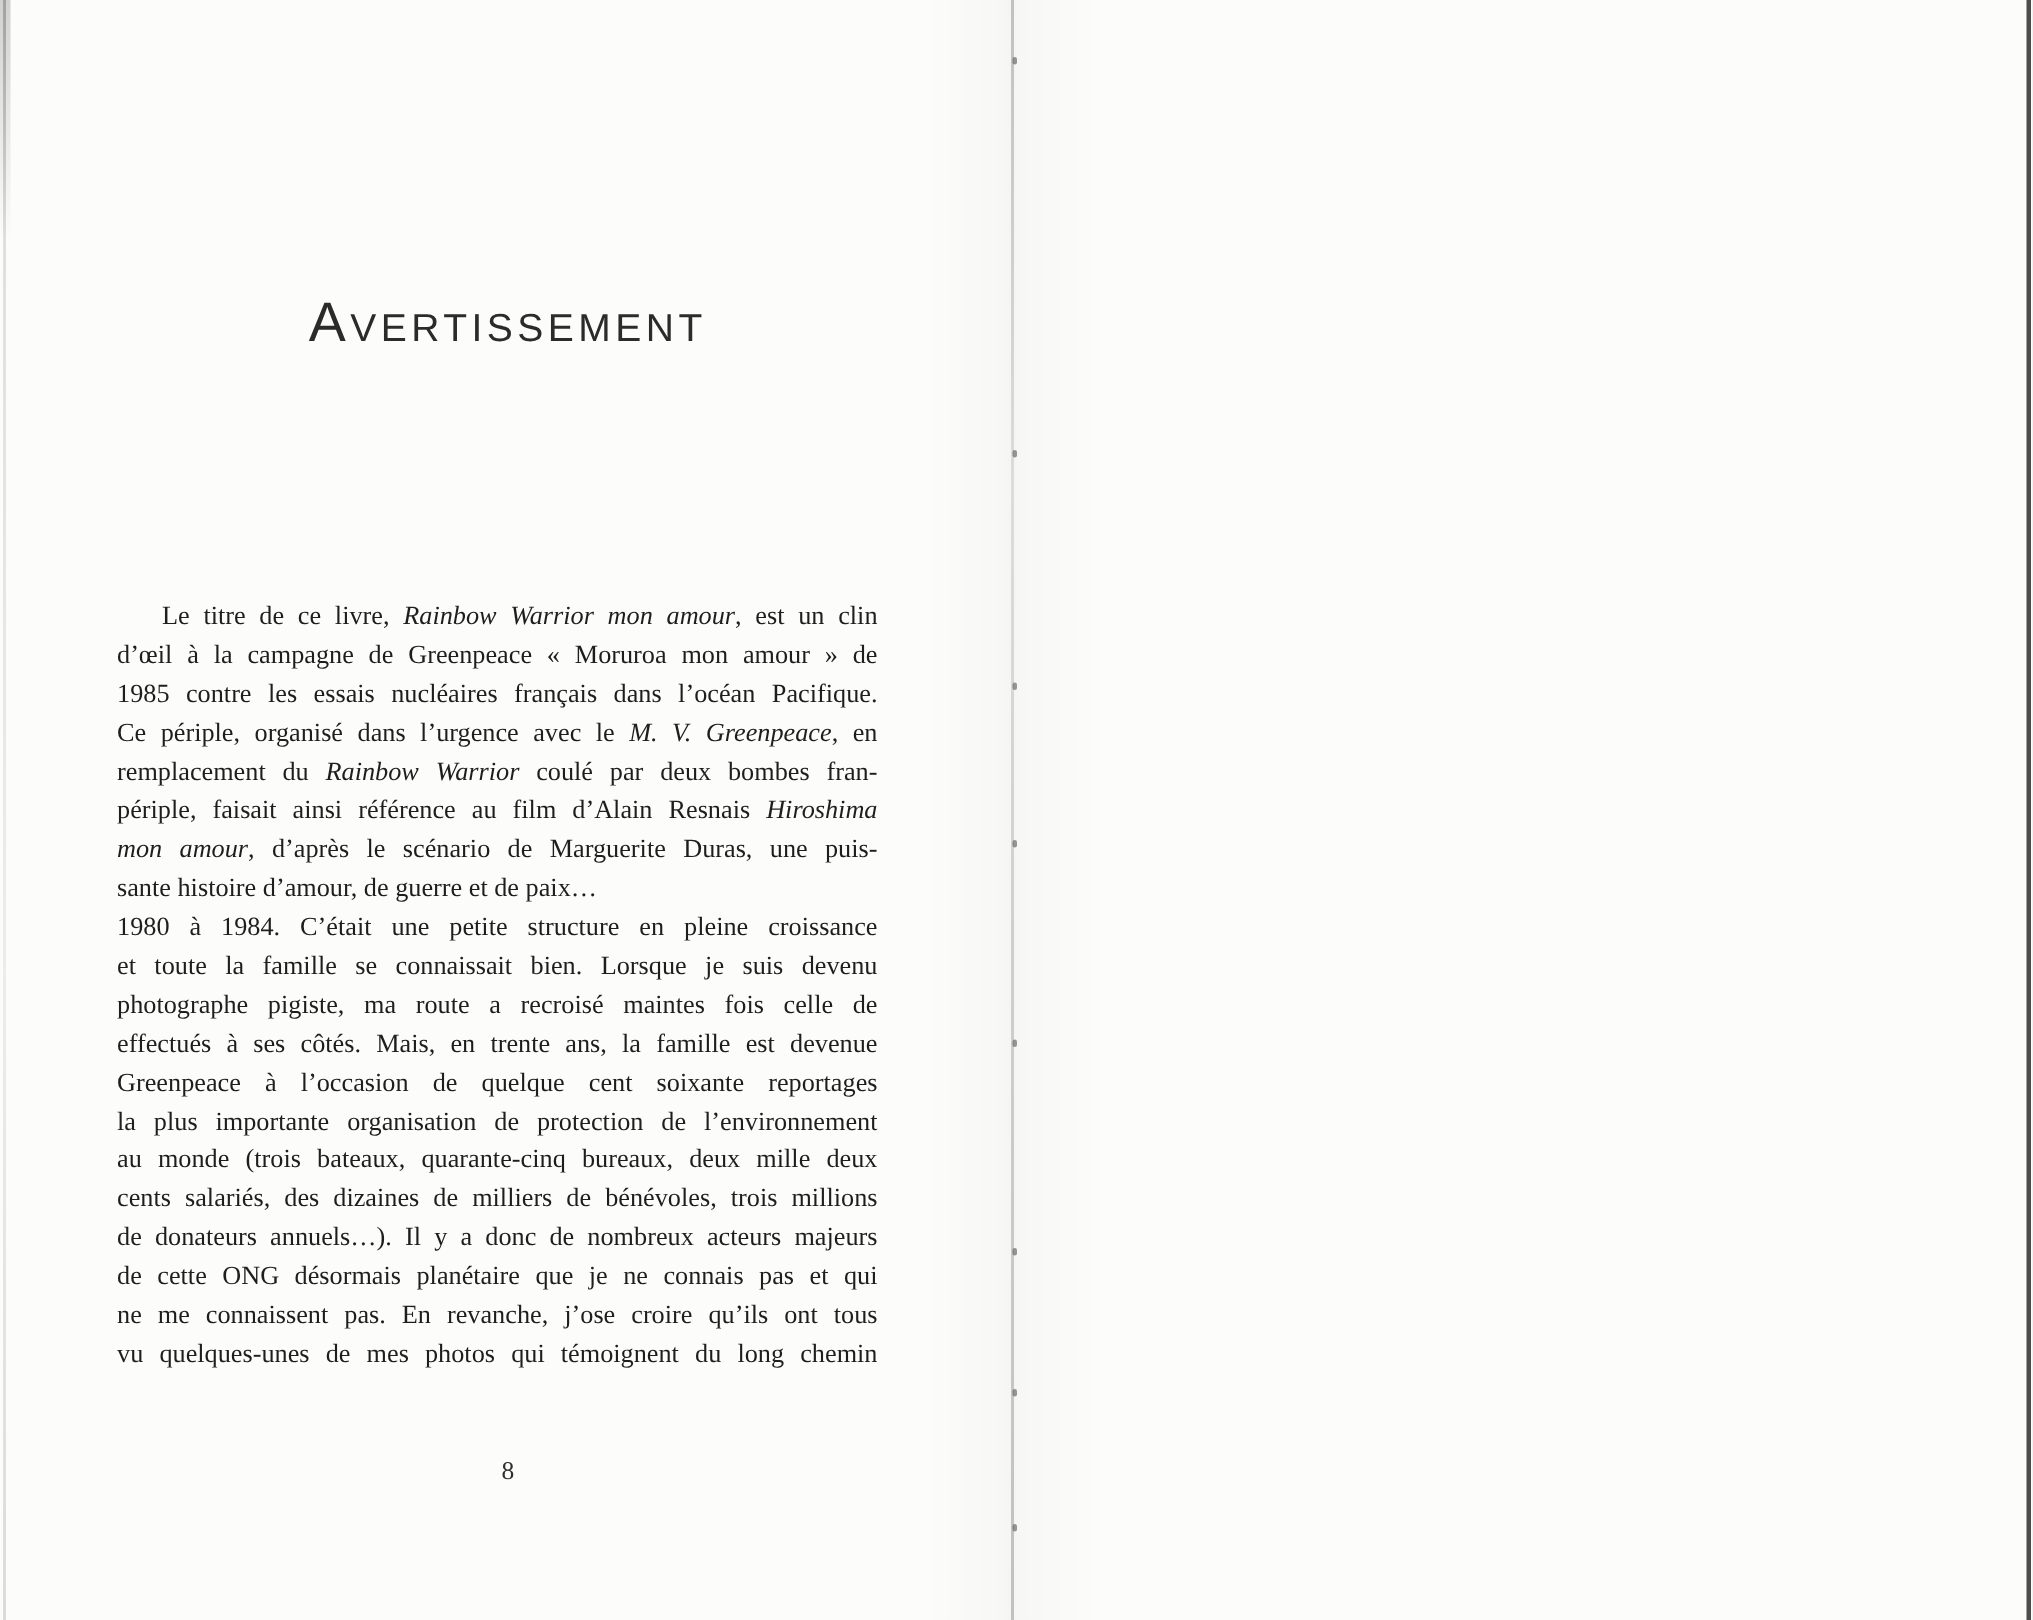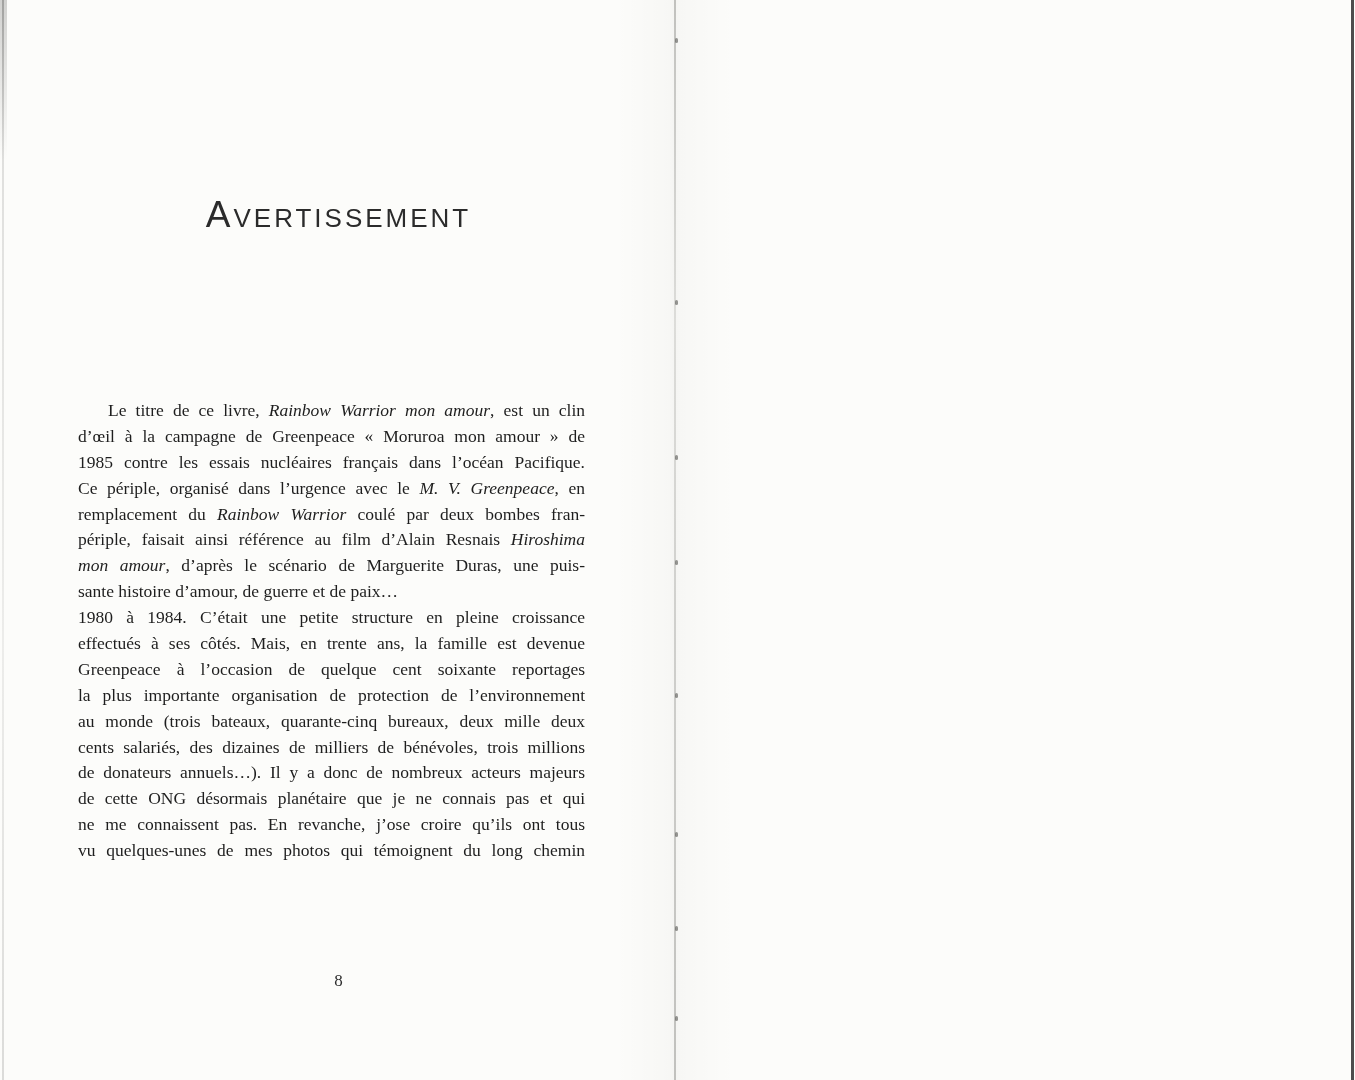--- a/index.html
+++ b/index.html
@@ -136,20 +136,22 @@
           <div class="line"><span>d’œil à la campagne de Greenpeace «&nbsp;Moruroa mon amour&nbsp;» de</span></div>
           <div class="line"><span>1985 contre les essais nucléaires français dans l’océan Pacifique.</span></div>
           <div class="line"><span>Ce périple, organisé dans l’urgence avec le </span><em>M. V. Greenpeace</em><span>, en</span></div>
           <div class="line"><span>remplacement du </span><em>Rainbow Warrior</em><span> coulé par deux bombes fran-</span></div>
           <div class="line"><span>périple, faisait ainsi référence au film d’Alain Resnais </span><em>Hiroshima</em></div>
           <div class="line"><em>mon amour</em><span>, d’après le scénario de Marguerite Duras, une puis-</span></div>
           <div class="line last"><span>sante histoire d’amour, de guerre et de paix…</span></div>
         </div>
       <div class="para">
           <div class="line"><span>1980 à 1984. C’était une petite structure en pleine croissance</span></div>
+          <div class="line"><span>et toute la famille se connaissait bien. Lorsque je suis devenu</span></div>
+          <div class="line"><span>photographe pigiste, ma route a recroisé maintes fois celle de</span></div>
           <div class="line"><span>effectués à ses côtés. Mais, en trente ans, la famille est devenue</span></div>
           <div class="line"><span>Greenpeace à l’occasion de quelque cent soixante reportages</span></div>
           <div class="line"><span>la plus importante organisation de protection de l’environnement</span></div>
           <div class="line"><span>au monde (trois bateaux, quarante-cinq bureaux, deux mille deux</span></div>
           <div class="line"><span>cents salariés, des dizaines de milliers de bénévoles, trois millions</span></div>
           <div class="line"><span>de donateurs annuels…). Il y a donc de nombreux acteurs majeurs</span></div>
           <div class="line"><span>de cette ONG désormais planétaire que je ne connais pas et qui</span></div>
           <div class="line"><span>ne me connaissent pas. En revanche, j’ose croire qu’ils ont tous</span></div>
           <div class="line"><span>vu quelques-unes de mes photos qui témoignent du long chemin</span></div>
         </div>

